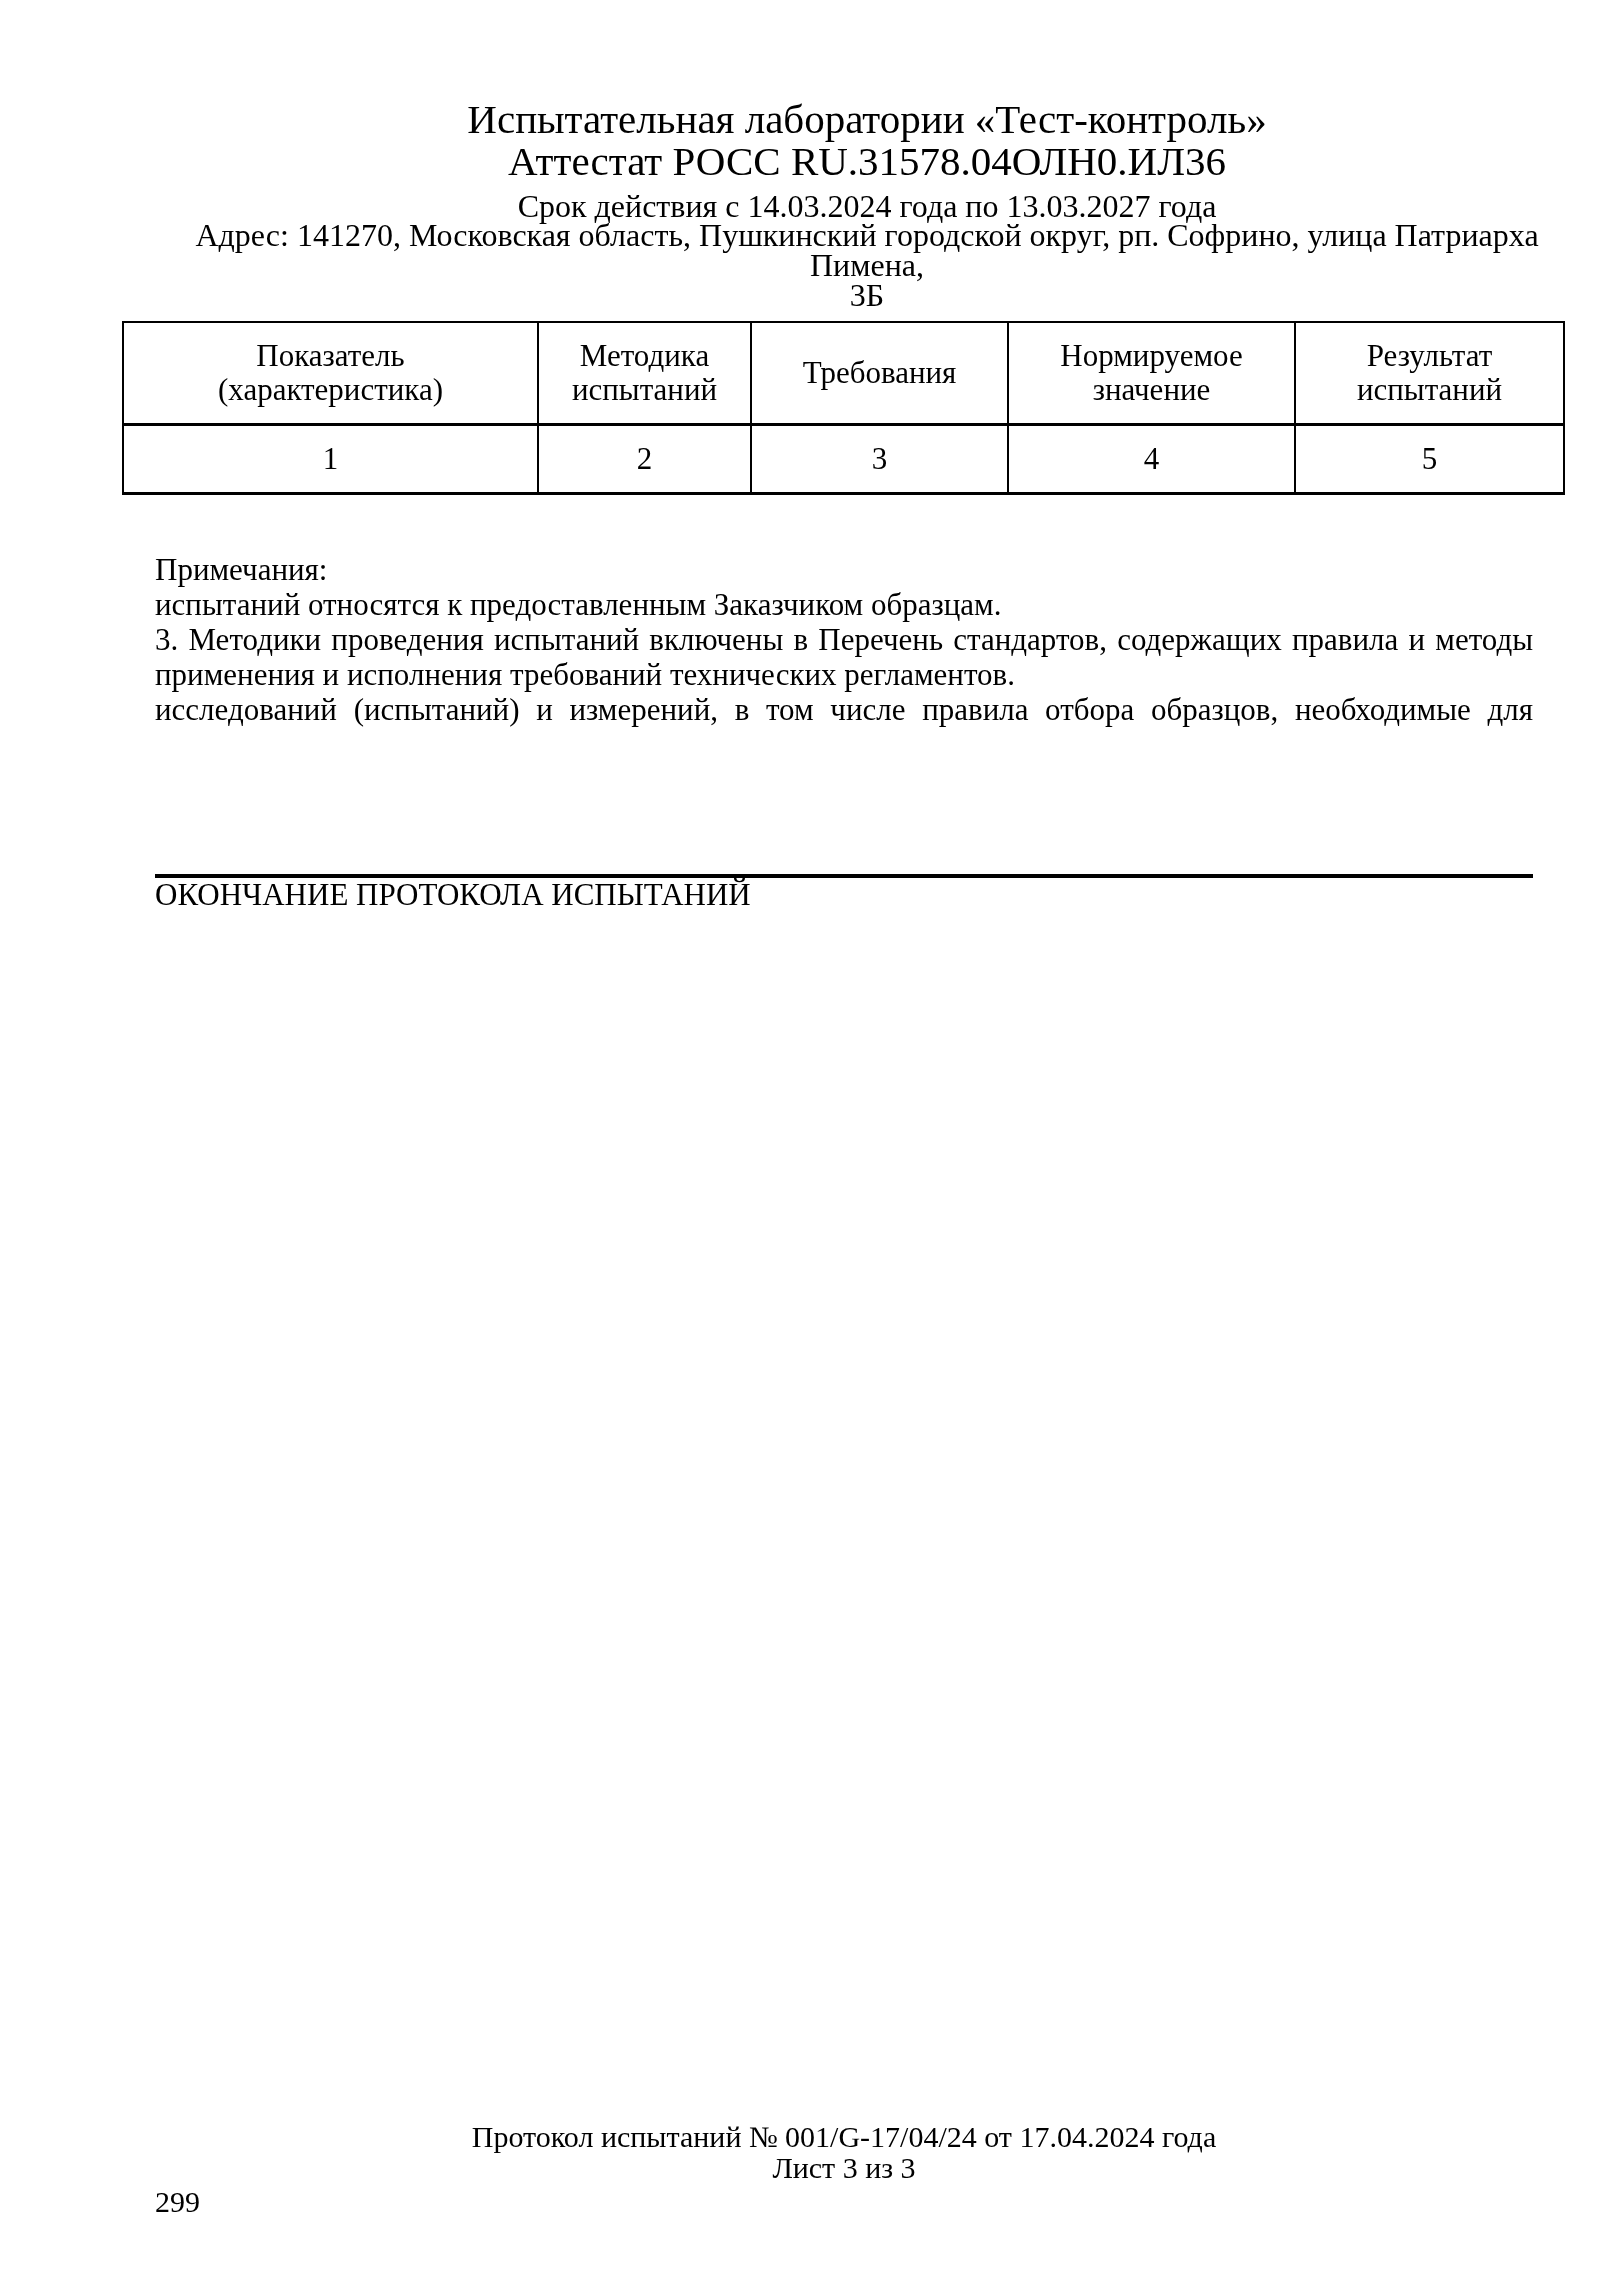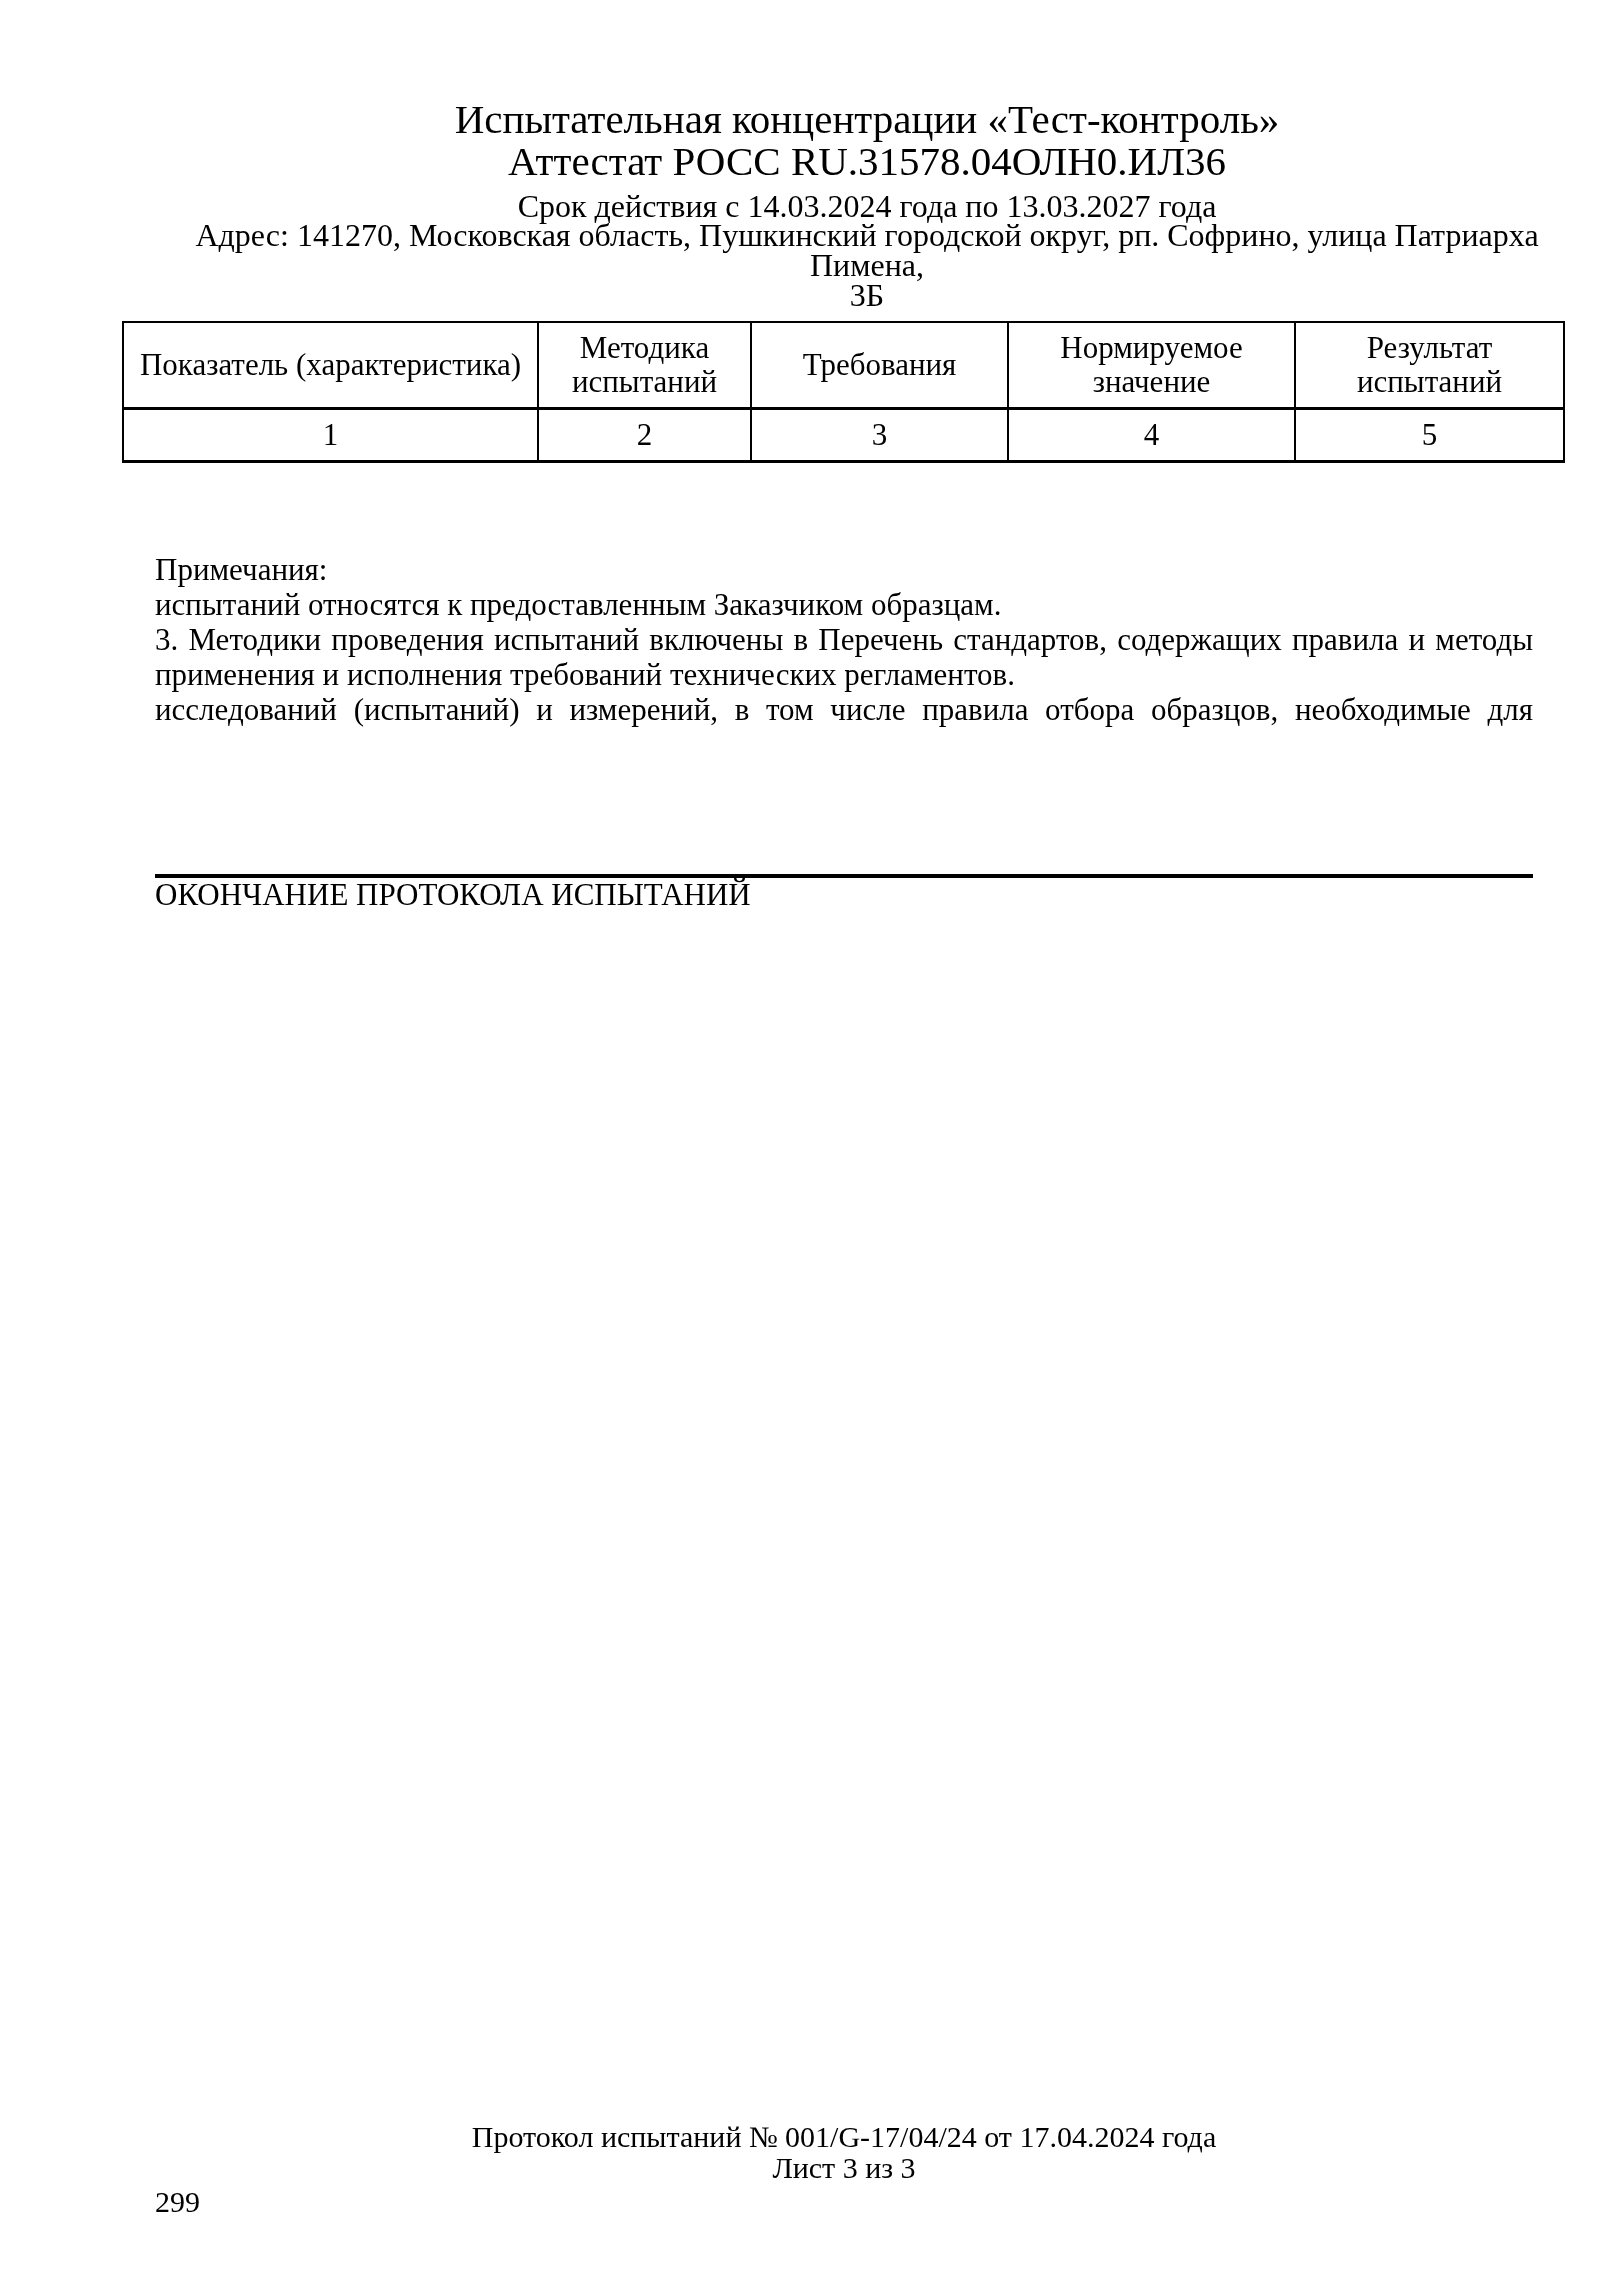--- a/index.html
+++ b/index.html
@@ -36,21 +36,21 @@
     top: 321px;
     width: 1441px;
     table-layout: fixed;
     border-collapse: collapse;
     border: 2.6px solid #000;
     font-size: 31px;
     line-height: 34px;
   }
   table.results th, table.results td {
     border: 2px solid #000;
-    padding: 8px;
+    padding: 16px;
     font-weight: normal;
     overflow: hidden;
   }
   tr.head th {
     height: 68px;
     text-align: center;
     vertical-align: middle;
     border-bottom: 3.3px solid #000;
   }
   tr.nums td {
@@ -115,21 +115,21 @@
     top: 2186px;
     font-size: 30px;
     line-height: 31px;
   }
 </style>
 </head>
 <body>
 
 <div class="page">
 
-  <div class="hdr hdr-title">Испытательная концентрации «Тест-контроль»</div>
+  <div class="hdr hdr-title">Испытательная лаборатории «Тест-контроль»</div>
   <div class="hdr hdr-attestat">Аттестат РОСС RU.31578.04ОЛН0.ИЛ36</div>
   <div class="hdr hdr-validity">Срок действия с 14.03.2024 года по 13.03.2027 года</div>
   <div class="hdr hdr-address">Адрес: 141270, Московская область, Пушкинский городской округ, рп. Софрино, улица Патриарха Пимена,
 3Б</div>
 
   <table class="results">
     <colgroup>
       <col style="width:415px">
       <col style="width:213px">
       <col style="width:257px">

